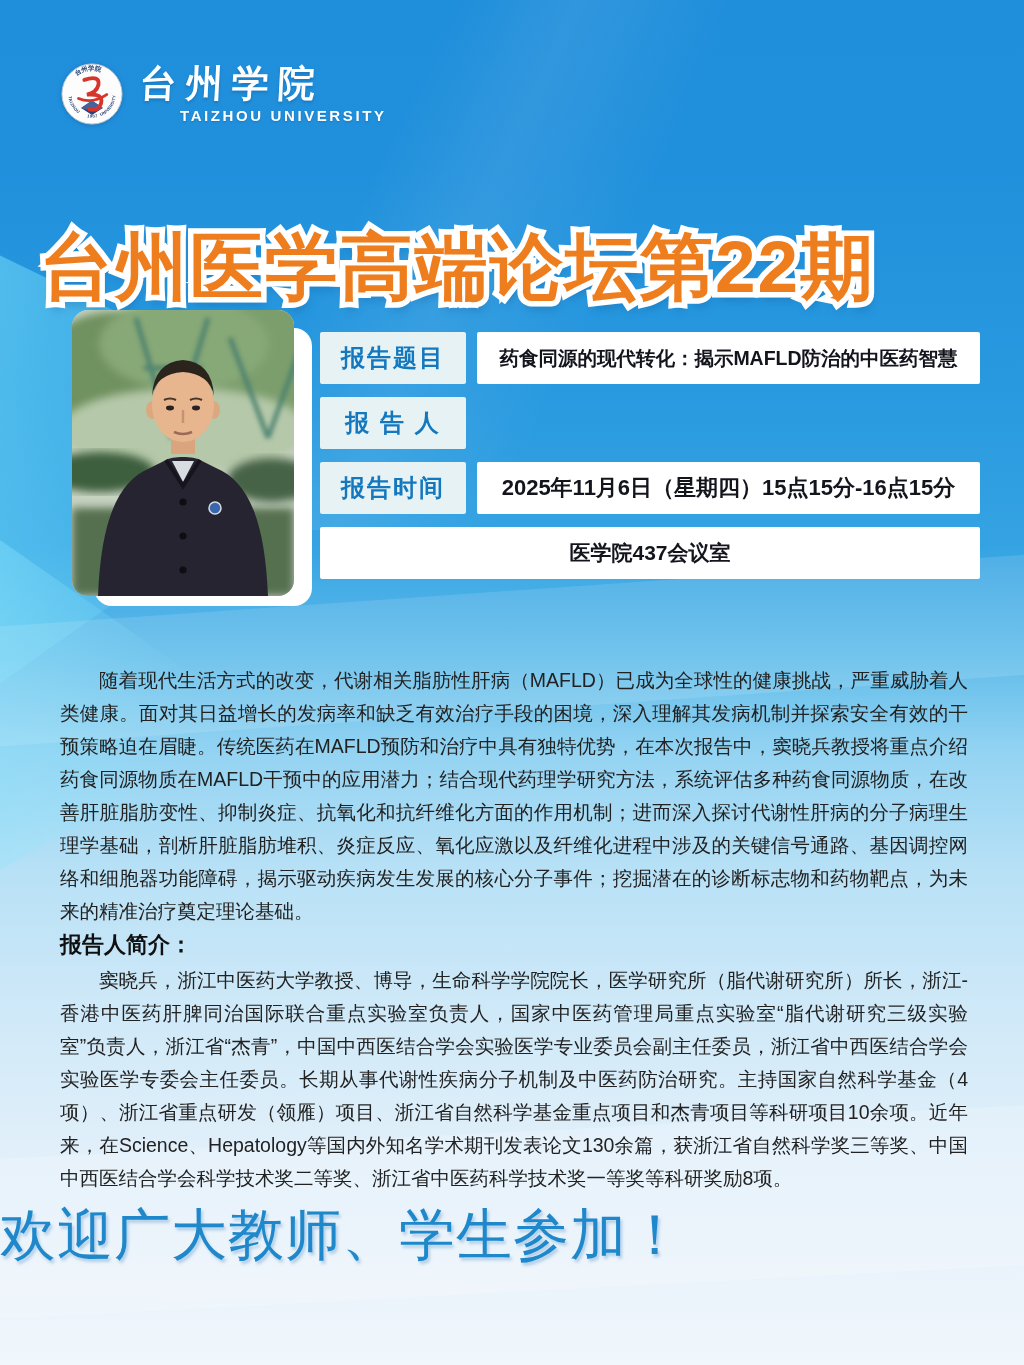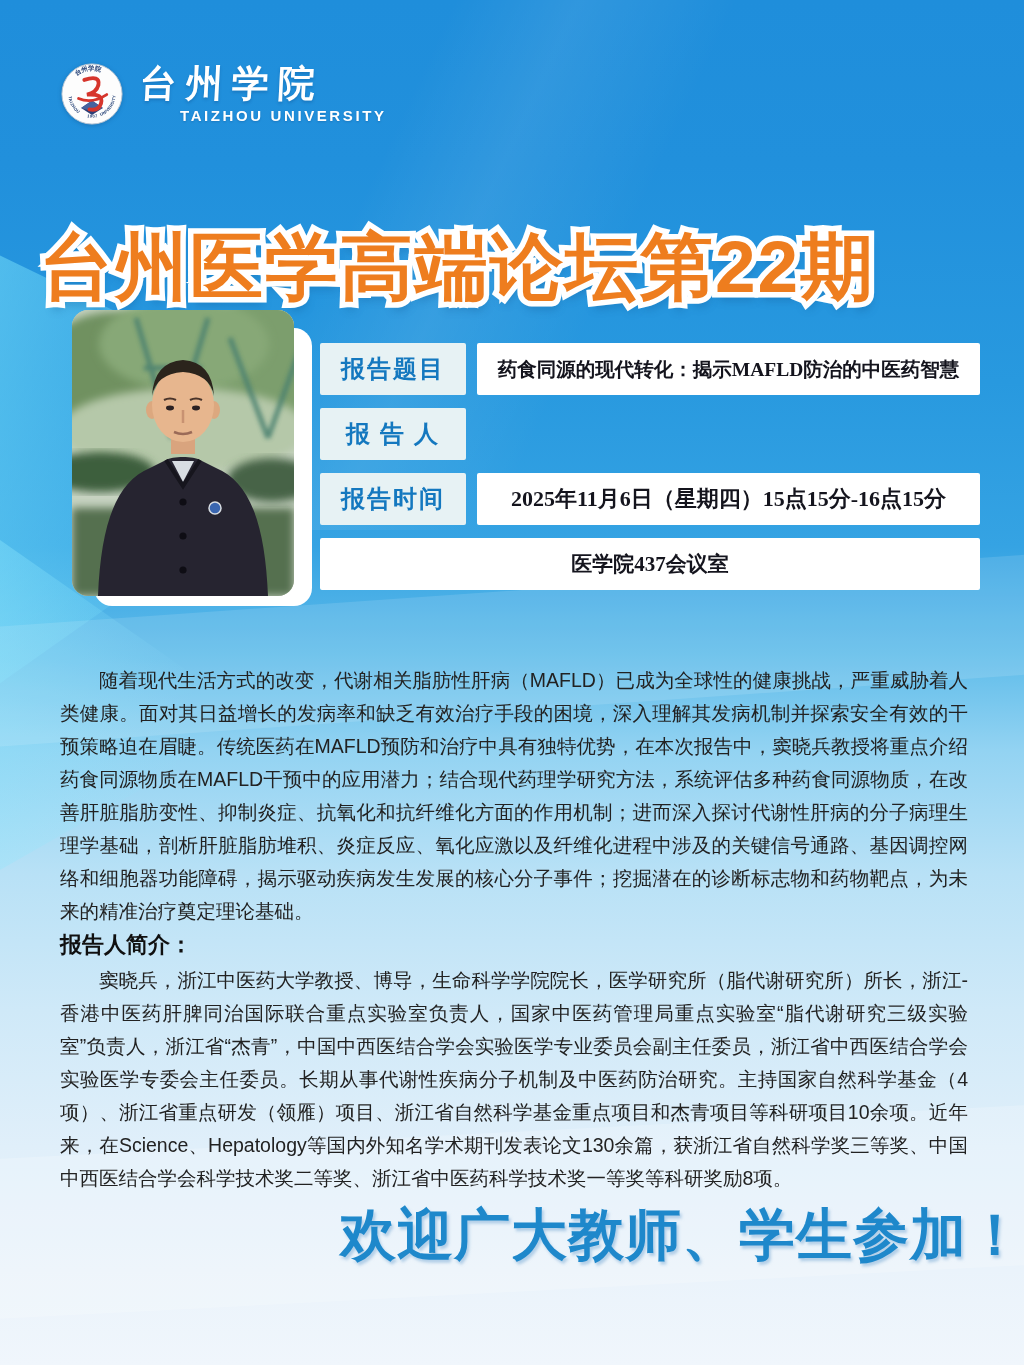--- a/index.html
+++ b/index.html
@@ -73,21 +73,21 @@
     position:absolute; left:94px; top:328px; width:218px; height:278px;
     background:#ffffff; border-radius:18px;
   }
   .photo {
     position:absolute; left:72px; top:310px; width:222px; height:286px;
     border-radius:16px; overflow:hidden; background:#b9c7b2;
   }
   .photo svg { display:block; width:100%; height:100%; }
 
   
-  .info-table { position:absolute; left:320px; top:343px; width:660px;font-family:Liberation Serif, serif; }
+  .info-table { position:absolute; left:320px; top:332px; width:660px; }
   .info-row { display:flex; height:52px; margin-bottom:13px; }
   .info-label {
     width:146px; margin-right:11px; background:#e7f2f4; color:#1478bf;
     display:flex; align-items:center; justify-content:center;
     font-weight:bold; font-size:24px; letter-spacing:2px; border-radius:2px;
   }
   .info-value {
     flex:1; background:#ffffff; color:#14141d;
     display:flex; align-items:center; justify-content:center;
     font-weight:bold; font-size:21px; padding:8px 6px; border-radius:2px;
@@ -100,22 +100,22 @@
   .content { position:absolute; left:60px; top:664px; width:908px; color:#1d1d1d; }
   .content h2 { font-size:22px; line-height:26px; margin:0 0 6px; font-weight:bold; color:#101010; }
   .content h2.second { margin-top:4px; }
   .content p {
     font-size:19.5px; line-height:33px; margin:0 0 4px;
     text-indent:2em; text-align:justify; color:#222222;
   }
 
   
   .welcome {
-    position:absolute; left:0; top:1198px; width:100%; text-align:right;
-    font-size:56px; font-weight:700; color:#1e88cb; letter-spacing:1px;
+    position:absolute; left:0; top:1198px; width:100%; text-align:left;
+    font-size:56px; font-weight:400; color:#1e88cb; letter-spacing:1px;
     font-family:"Liberation Serif", serif;
     text-shadow:2px 3px 3px rgba(130,175,215,.55);
     white-space:nowrap;
   }
 </style>
 </head>
 <body>
 
 <div class="poster">
 

